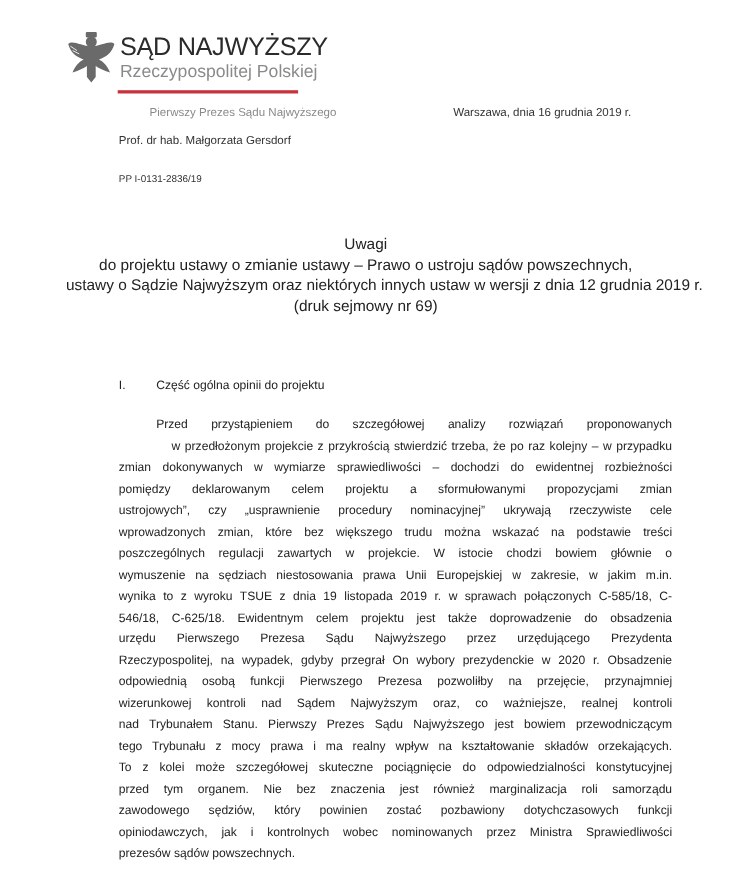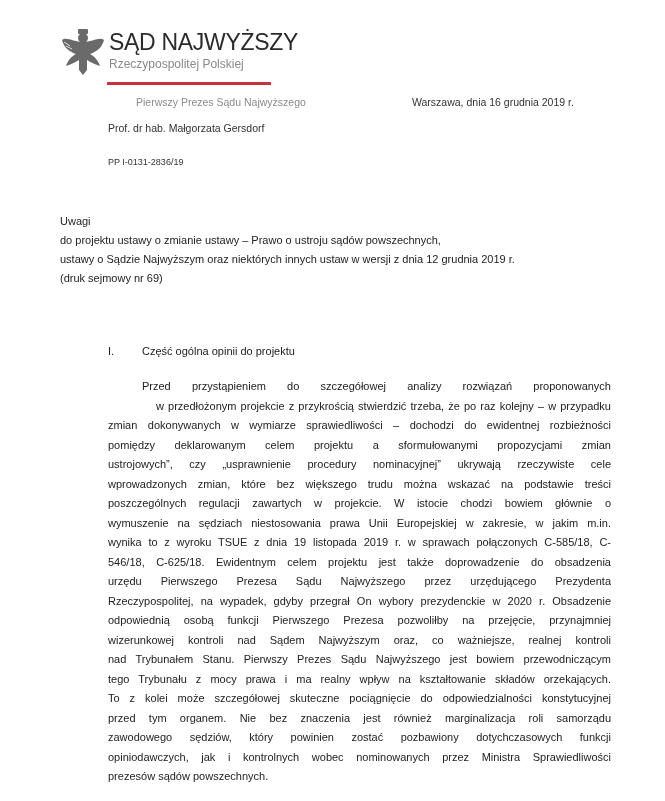--- a/index.html
+++ b/index.html
@@ -1,30 +1,30 @@
 <!DOCTYPE html>
 <html><head>
   <meta charset="utf-8">
   <style>
     html, body { margin: 0; padding: 0; background: #ffffff; }
     body { width: 665px; height: 801px; overflow: hidden; position: relative;
            font-family: "DejaVu Sans", sans-serif; color: #222; }
     .logo { position: absolute; left: 60px; top: 28px; width: 46px; height: 50px; }
     .brand-title { position: absolute; left: 109px; top: 29px; font-size: 23px; letter-spacing: -0.3px;
                    color: #2b2b2b; font-weight: 300; white-space: nowrap; font-family: "Liberation Sans", sans-serif; text-align: right; }
-    .brand-sub { position: absolute; left: 109px; top: 57px; font-size: 12px; color: #8a8a8a;
+    .brand-sub { position: absolute; left: 109px; top: 57px; font-size: 16px; color: #8a8a8a;
                  white-space: nowrap; font-family: "Liberation Sans", sans-serif; }
     .brand-bar { position: absolute; left: 107px; top: 82px; width: 164px; height: 3px; background: #c8323f; }
     .meta { position: absolute; font-size: 10.5px; white-space: nowrap; font-family: "Liberation Sans", sans-serif; }
     .issuer { left: 108px; top: 96px; color: #8a8a8a; padding-left: 28px; }
     .datecity { left: 412px; top: 96px; color: #333; }
     .author { left: 108px; top: 122px; color: #333; }
     .signature { left: 108px; top: 157px; font-size: 9px; color: #333; }
-    .title-block { position: absolute; left: 60px; width: 545px; top: 212px; 
-                   font-size: 11px; line-height: 19px; color: #222; font-family: "Liberation Sans", sans-serif; }
+    .title-block { position: absolute; left: 60px; width: 545px; top: 212px; text-align: center;
+                   font-size: 14px; line-height: 19px; color: #222; font-family: "Liberation Sans", sans-serif; }
     .title-block div { white-space: nowrap; }
     .section { position: absolute; top: 345px; left: 108px; font-size: 11px; color: #222;
                font-family: "Liberation Sans", sans-serif; white-space: nowrap; }
     .section .num { display: inline-block; width: 34px; }
     .body-text { position: absolute; left: 108px; top: 377px; width: 503px; font-size: 11px;
                  line-height: 19.5px; color: #222; font-family: "Liberation Sans", sans-serif; }
     .body-text .ln { display: block; text-align: justify; text-align-last: justify; white-space: nowrap; height: 19.5px; overflow: hidden; }
     .body-text .ln.last { text-align-last: left; }
     .body-text .ln.indent { padding-left: 34px; }
     .body-text .ln span { white-space: normal; }

